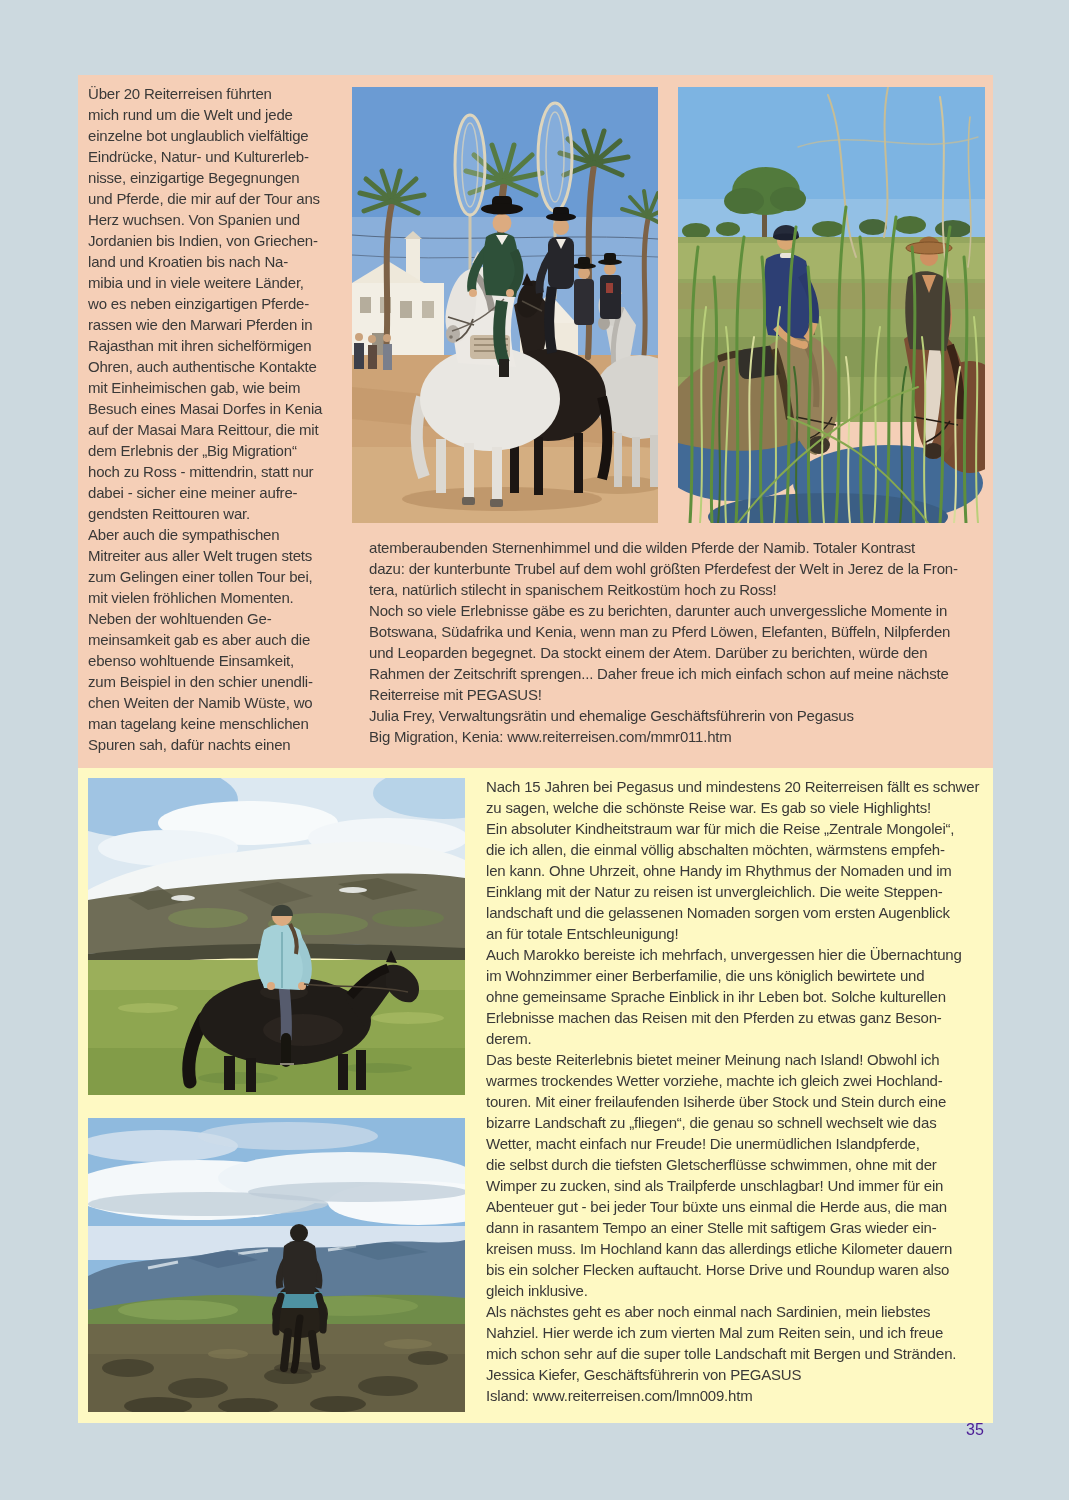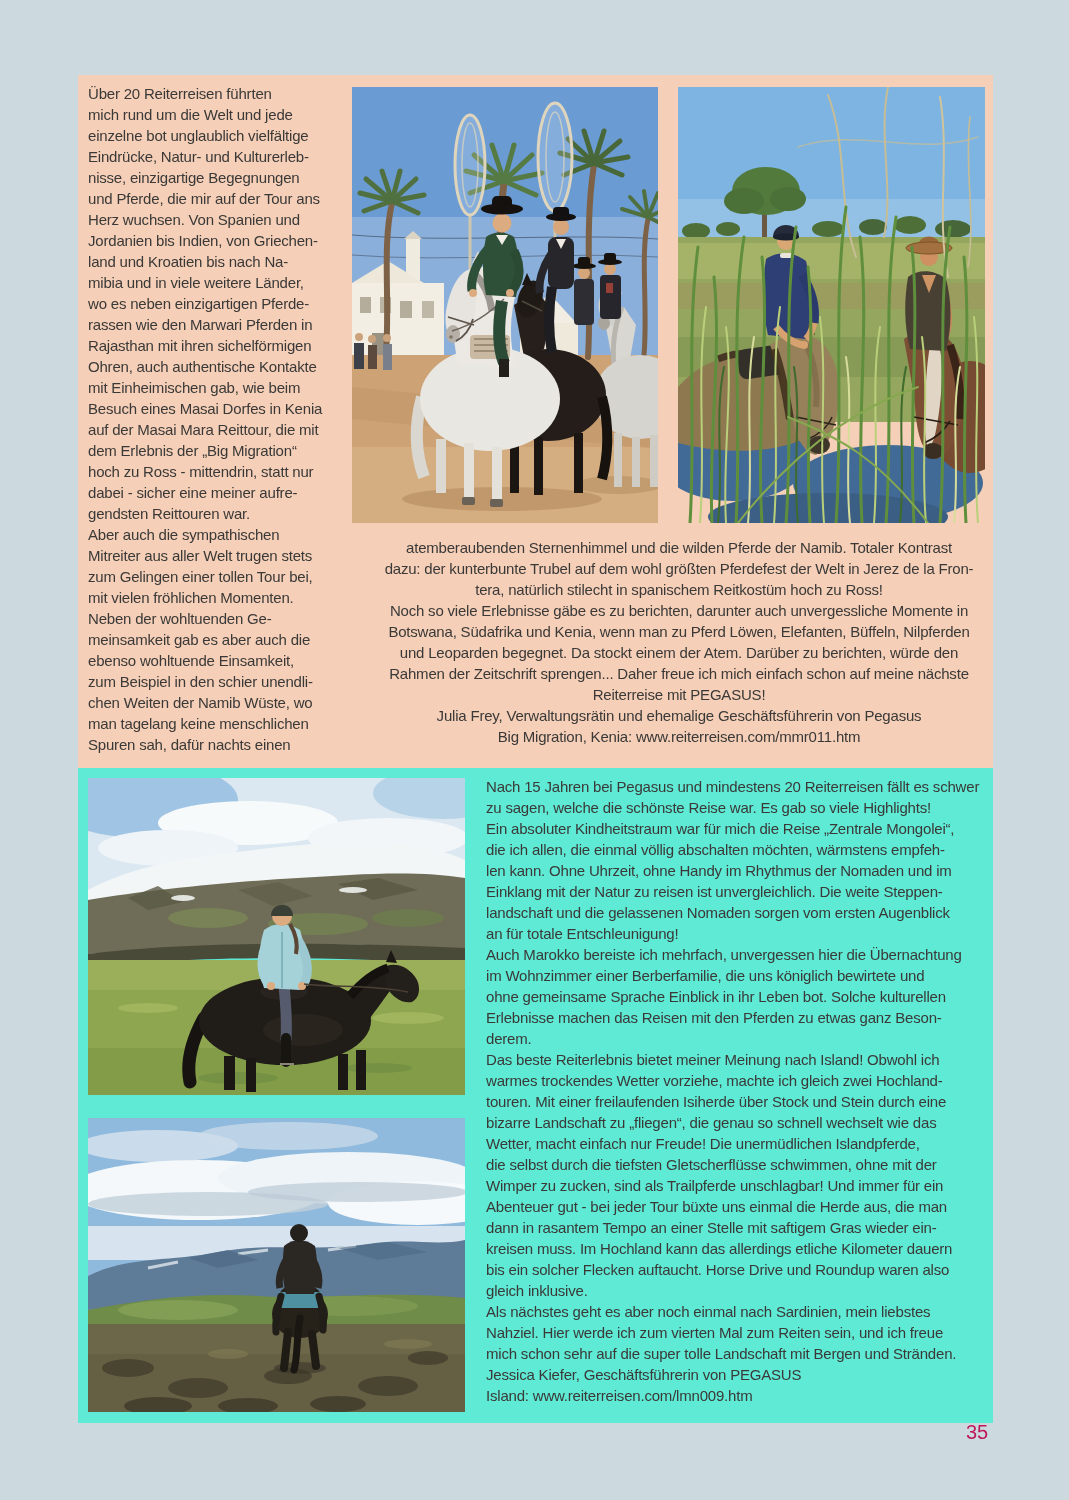--- a/index.html
+++ b/index.html
@@ -4,34 +4,34 @@
 <style>
   html,body{margin:0;padding:0;}
   body{
     width:1069px;height:1500px;position:relative;
     background:#ccd9df;
     font-family:"Liberation Sans", sans-serif;
     color:#3a3938;
   }
   .block{position:absolute;overflow:hidden;}
   .block-top{left:78px;top:75px;width:915px;height:802px;background:#f5cfb7;}
-  .block-bottom{left:78px;top:768px;width:915px;height:655px;background:#5eead4;}
+  .block-bottom{left:78px;top:768px;width:915px;height:655px;background:#fef9c3;}
   .txt{
     position:absolute;white-space:pre-line;
     font-size:15px;line-height:21px;letter-spacing:-0.2px;color:#3a3938;
   }
   .col-left{left:10px;top:8px;width:278px;}
-  .col-right{left:291px;top:462px;width:620px;text-align:center;}
+  .col-right{left:291px;top:462px;width:620px;}
   .col-bottom{left:408px;top:8px;width:502px;}
   .photo{position:absolute;display:block;}
   .photo-a{left:274px;top:12px;}
   .photo-b{left:600px;top:12px;}
   .photo-c{left:10px;top:10px;}
   .photo-d{left:10px;top:350px;}
-  .page-number{position:absolute;left:966px;top:1421px;font-size:20px;color:#be185d;}
+  .page-number{position:absolute;left:966px;top:1421px;font-size:16px;color:#4c1d95;}
 </style>
 </head>
 <body>
 
 <section class="block block-top">
 
   <div class="txt col-left">Über 20 Reiterreisen führten
 mich rund um die Welt und jede
 einzelne bot unglaublich vielfältige
 Eindrücke, Natur- und Kulturerleb-

